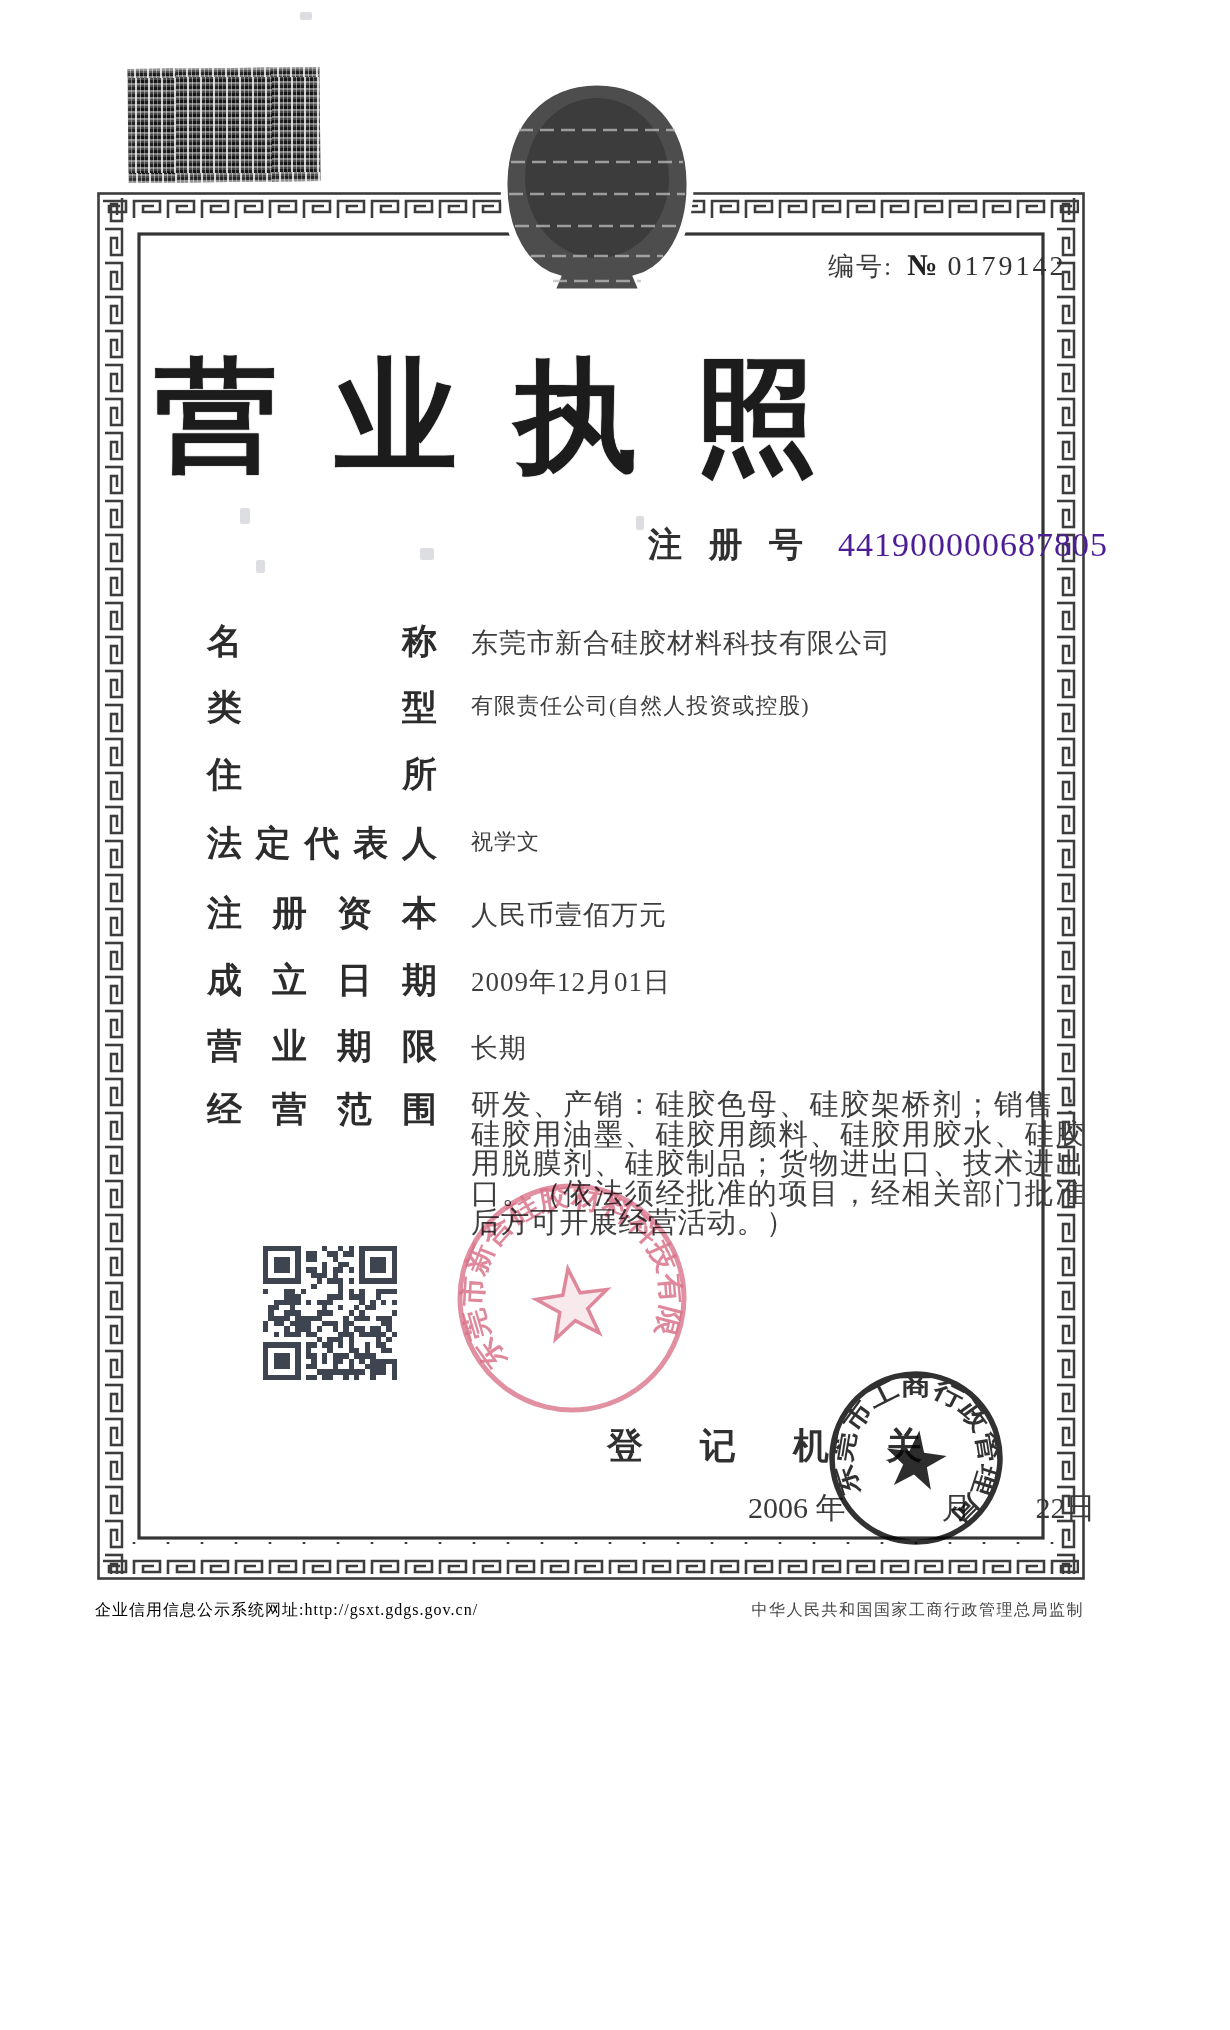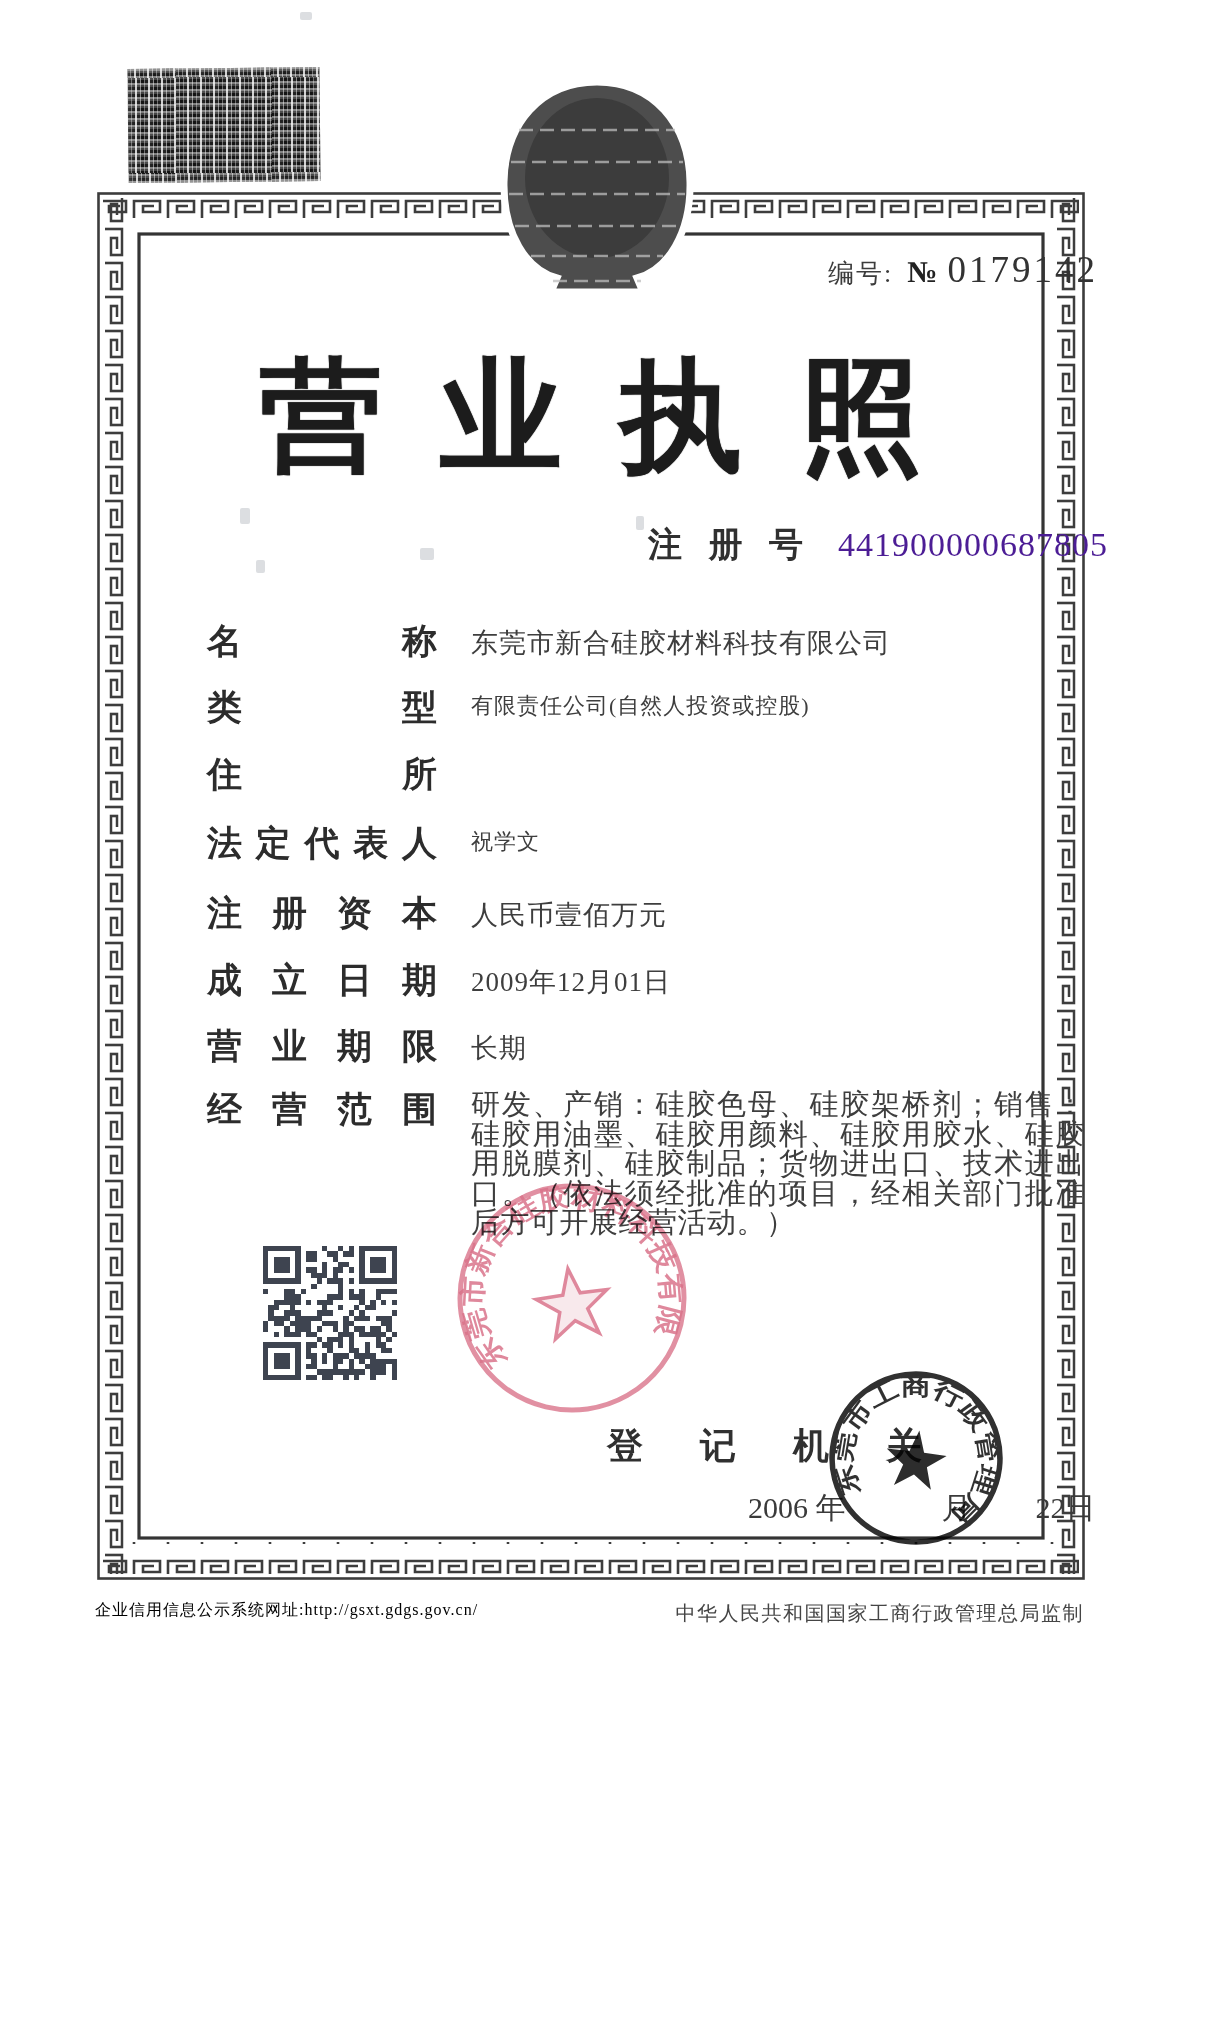--- a/index.html
+++ b/index.html
@@ -10,22 +10,22 @@
     background:
       repeating-linear-gradient(0deg, rgba(255,255,255,.45) 0 2px, rgba(0,0,0,0) 2px 5px, rgba(255,255,255,.2) 5px 7px),
       repeating-linear-gradient(90deg,#141414 0 3px,#6d6d6d 3px 4px,#1d1d1d 4px 7px,#cfcfcf 7px 9px,#222 9px 12px,#8a8a8a 12px 13px);
     box-shadow:inset 0 0 8px rgba(255,255,255,.35);}
   .emblem{position:absolute;left:497px;top:78px;width:200px;height:228px;}
   
   .frame{position:absolute;left:97px;top:192px;width:988px;height:1388px;}
   
   .serial{position:absolute;left:828px;top:248px;font-size:26px;color:#3c3c3c;letter-spacing:2px;white-space:nowrap;}
   .serial .numero{font-weight:700;font-size:30px;margin:0 8px 0 14px;color:#222;}
-  .serial .num{font-size:37px;letter-spacing:3px;color:#333;}
-  .cert-title{position:absolute;left:97px;top:336px;width:988px;text-align:center;
+  .serial .num{font-size:28px;letter-spacing:3px;color:#333;}
+  .cert-title{position:absolute;left:97px;top:336px;width:988px;text-align:left;
     font-size:122px;font-weight:900;color:#1c1c1c;letter-spacing:58px;text-indent:58px;
     text-shadow:0 0 1px #111;}
   .regline{position:absolute;left:618px;top:522px;white-space:nowrap;}
   .regline .reglabel{font-size:34px;letter-spacing:9px;color:#303030;font-weight:600;margin-left:30px;}
   .regline .regnum{font-size:34px;margin-left:26px;letter-spacing:1px;color:#4c1d95;}
   
   .row{position:absolute;left:207px;white-space:nowrap;}
   .flabel{display:inline-flex;justify-content:space-between;width:230px;vertical-align:top;
     font-size:35px;font-weight:700;color:#2c2c2c;}
   .fvalue{display:inline-block;margin-left:34px;font-size:27px;color:#3e3e3e;vertical-align:top;
@@ -39,21 +39,21 @@
   .daterow{position:absolute;left:748px;top:1488px;font-size:30px;color:#3a3a3a;white-space:nowrap;}
   .daterow .dm{margin-left:96px;}
   .daterow .dd{margin-left:64px;font-family:Liberation Serif, serif;}
   
   .qr{position:absolute;left:263px;top:1246px;width:134px;height:134px;}
   .seal{position:absolute;mix-blend-mode:multiply;}
   .seal.red{left:450px;top:1176px;width:244px;height:244px;transform:rotate(-8deg);opacity:.88;}
   .seal.black{left:824px;top:1366px;width:184px;height:184px;transform:rotate(7deg);opacity:.92;}
   
   .footer-left{position:absolute;left:95px;top:1600px;font-size:16px;color:#000000;letter-spacing:1px;}
-  .footer-right{position:absolute;right:146px;top:1600px;font-size:20px;color:#454545;letter-spacing:1.5px;}
+  .footer-right{position:absolute;right:146px;top:1600px;font-size:16px;color:#454545;letter-spacing:1.5px;}
   
   .smudge{position:absolute;background:#9aa0a8;opacity:.35;border-radius:2px;}
 </style>
 </head>
 <body>
 
 <div class="page">
 
   <div class="barcode"></div>
 

